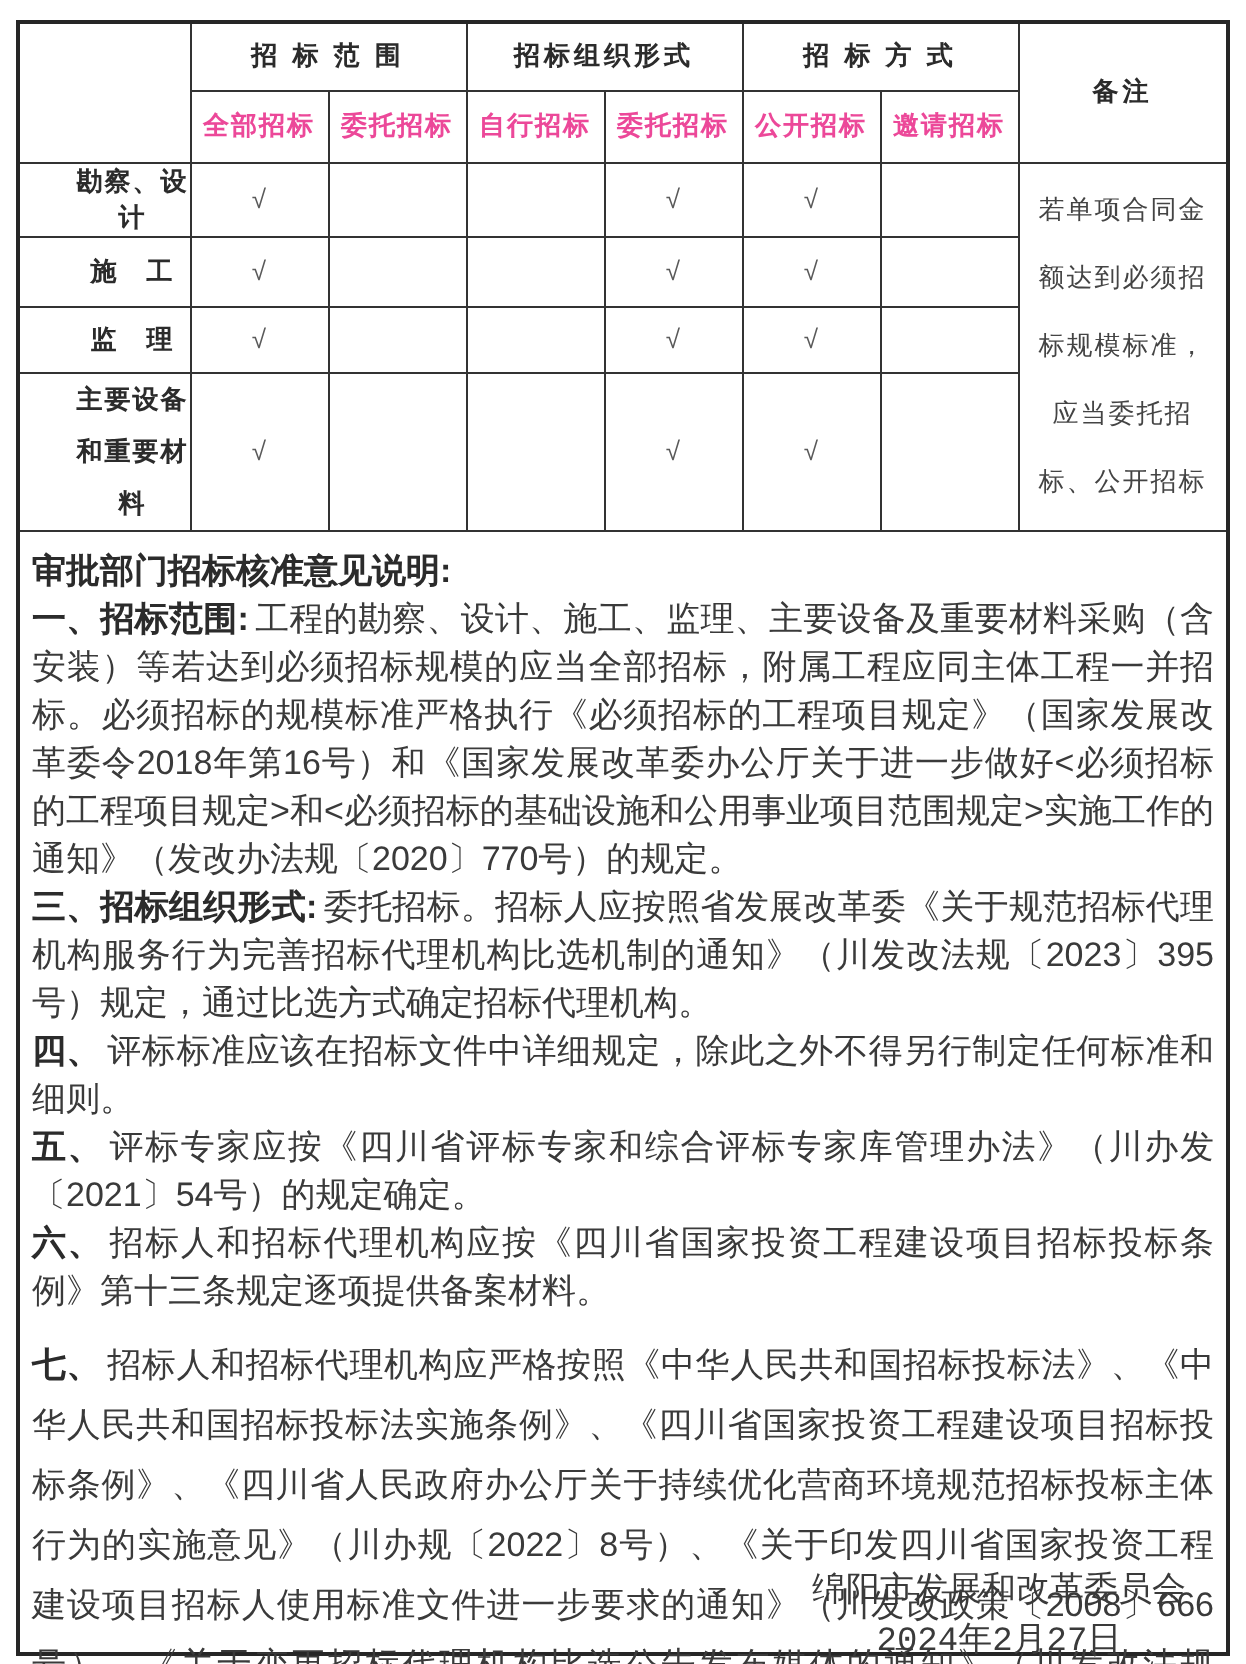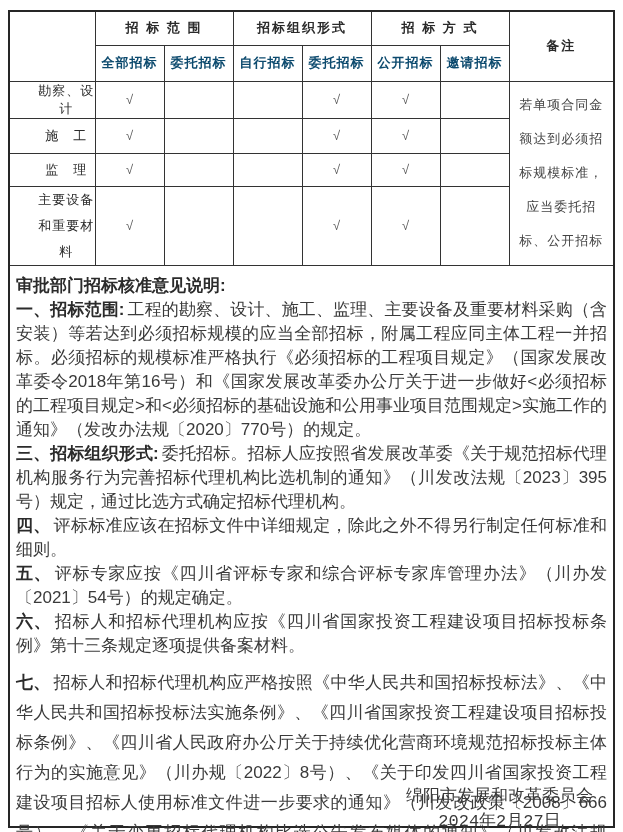--- a/index.html
+++ b/index.html
@@ -31,22 +31,22 @@
   table.grid tr:first-child td { border-top: none; }
   table.grid td:first-child { border-left: none; }
   table.grid td:last-child { border-right: none; }
   tr.h1 td { height: 33px; margin-top: 20px; }
   tr.h2 td { height: 36px; }
   tr.r1 td { height: 36px; }
   tr.r2 td { height: 35px; }
   tr.r3 td { height: 33px; }
   tr.r4 td { height: 65px; }
   .ghead { font-weight: bold; color: #2b2b2b; letter-spacing: 2px; }
-  .shead { font-weight: bold; color: #0c4a6e; letter-spacing: 1px; }
-  .rowlabel { font-weight: normal; color: #2b2b2b; letter-spacing: 1px; padding-left: 28px; }
+  .shead { font-weight: bold; color: #ec4899; letter-spacing: 1px; }
+  .rowlabel { font-weight: bold; color: #2b2b2b; letter-spacing: 1px; padding-left: 28px; }
   .rowlabel .lbl-line { display: block; line-height: 26px; }
   .check-cell { color: #5a5a5a; font-size: 13px; }
   .remark-cell {
     font-weight: normal;
     color: #444444;
     line-height: 34px;
     padding: 0 6px;
     letter-spacing: 1px;
   }
   .notes {

